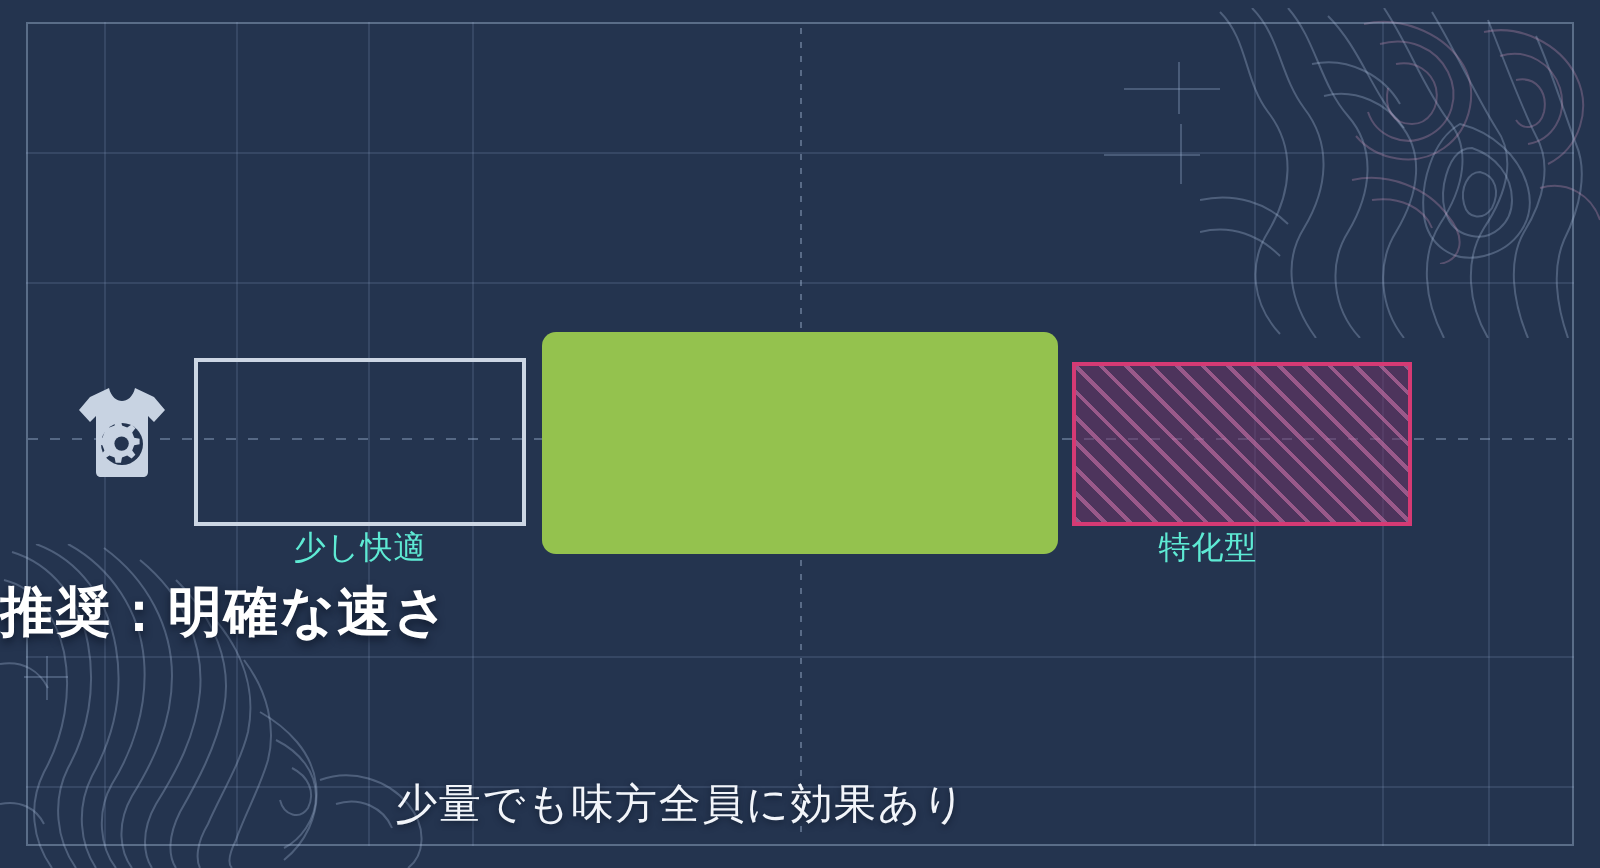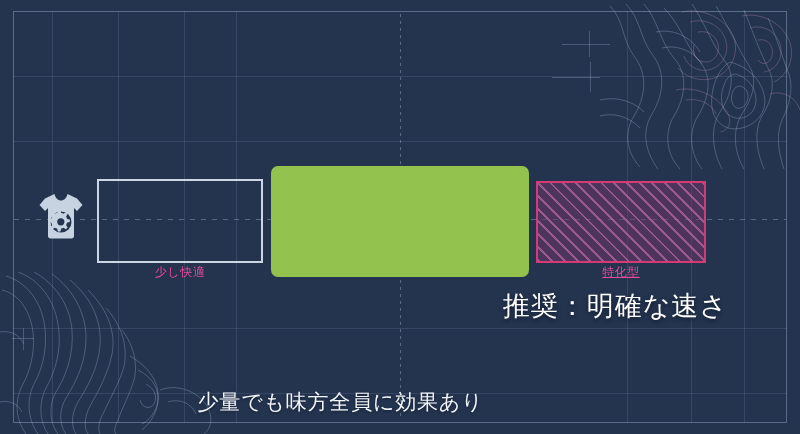--- a/index.html
+++ b/index.html
@@ -133,46 +133,45 @@
       rgba(216, 120, 176, 0.55) 0px,
       rgba(216, 120, 176, 0.55) 2px,
       rgba(216, 120, 176, 0) 2px,
       rgba(216, 120, 176, 0) 9px
     );
   }
 
   .seg-label {
     position: absolute;
     text-align: center;
-    color: #ec4899;
-    font-size: 12px;
+    color: #5eead4;
+    font-size: 16px;
     letter-spacing: 0.5px;
     white-space: nowrap;
   }
   .label-low {
     left: 97px;
     top: 264px;
     width: 166px;
   }
   .label-high {
-    left: 536px;
+    left: 519px;
     top: 264px;
     width: 170px;
-    text-decoration: underline;
   }
 
   .headline {
     position: absolute;
     left: 0;
     top: 288px;
     width: 728px;
-    text-align: right;
+    text-align: left;
     color: #ffffff;
     font-size: 27px;
-    font-weight: normal;
+    font-weight: bold;
     letter-spacing: 1px;
     text-shadow: 0 2px 4px rgba(10, 18, 34, 0.75);
   }
 
   .caption {
     position: absolute;
     left: 0;
     top: 388px;
     width: 681px;
     text-align: center;

